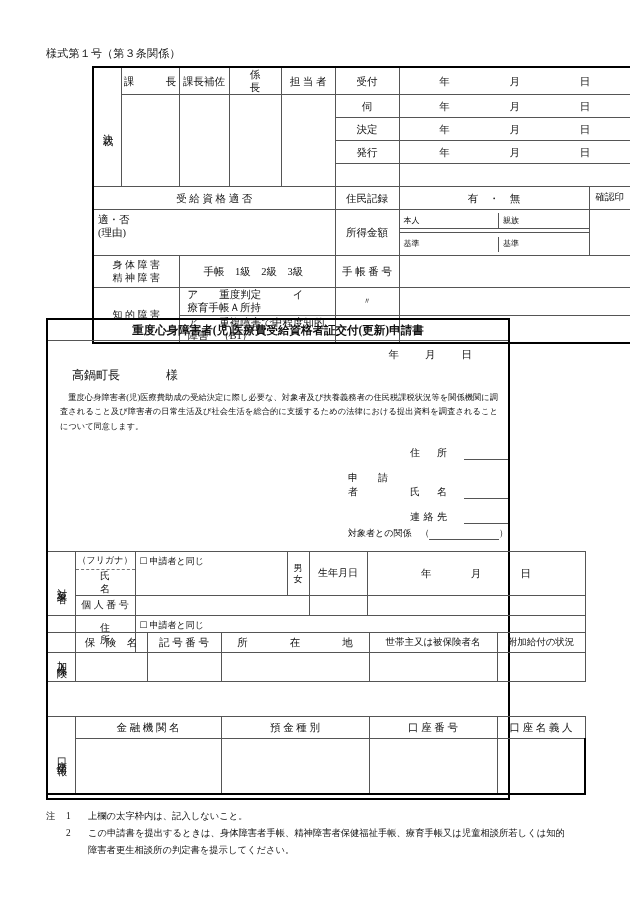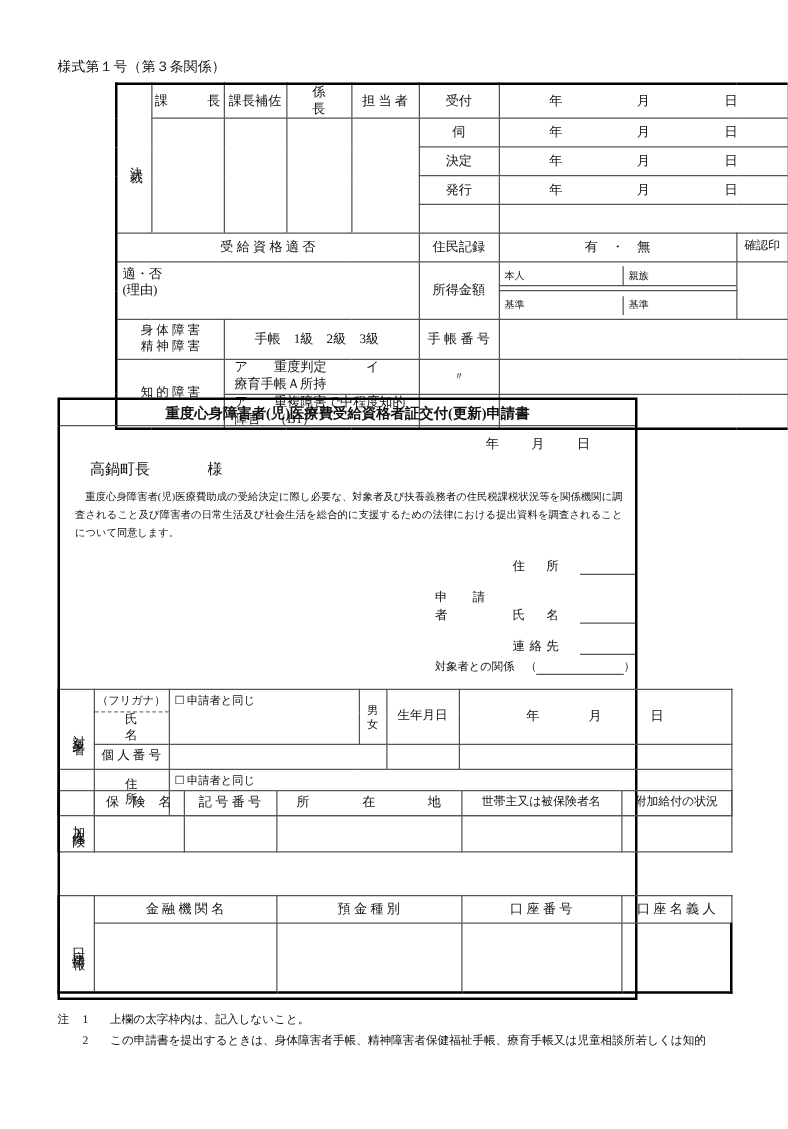--- a/index.html
+++ b/index.html
@@ -423,15 +423,16 @@
     <div class="noteRow">
       <span class="noteMark">注</span>
       <span class="noteNum">1</span>
       <span class="noteTxt">上欄の太字枠内は、記入しないこと。</span>
     </div>
     <div class="noteRow">
       <span class="noteMark"></span>
       <span class="noteNum">2</span>
       <span class="noteTxt">この申請書を提出するときは、身体障害者手帳、精神障害者保健福祉手帳、療育手帳又は児童相談所若しくは知的</span>
     </div>
+    <div class="noteCont">障害者更生相談所の判定書を提示してください。</div>
   </div>
 
 </div>
 
 </body></html>

